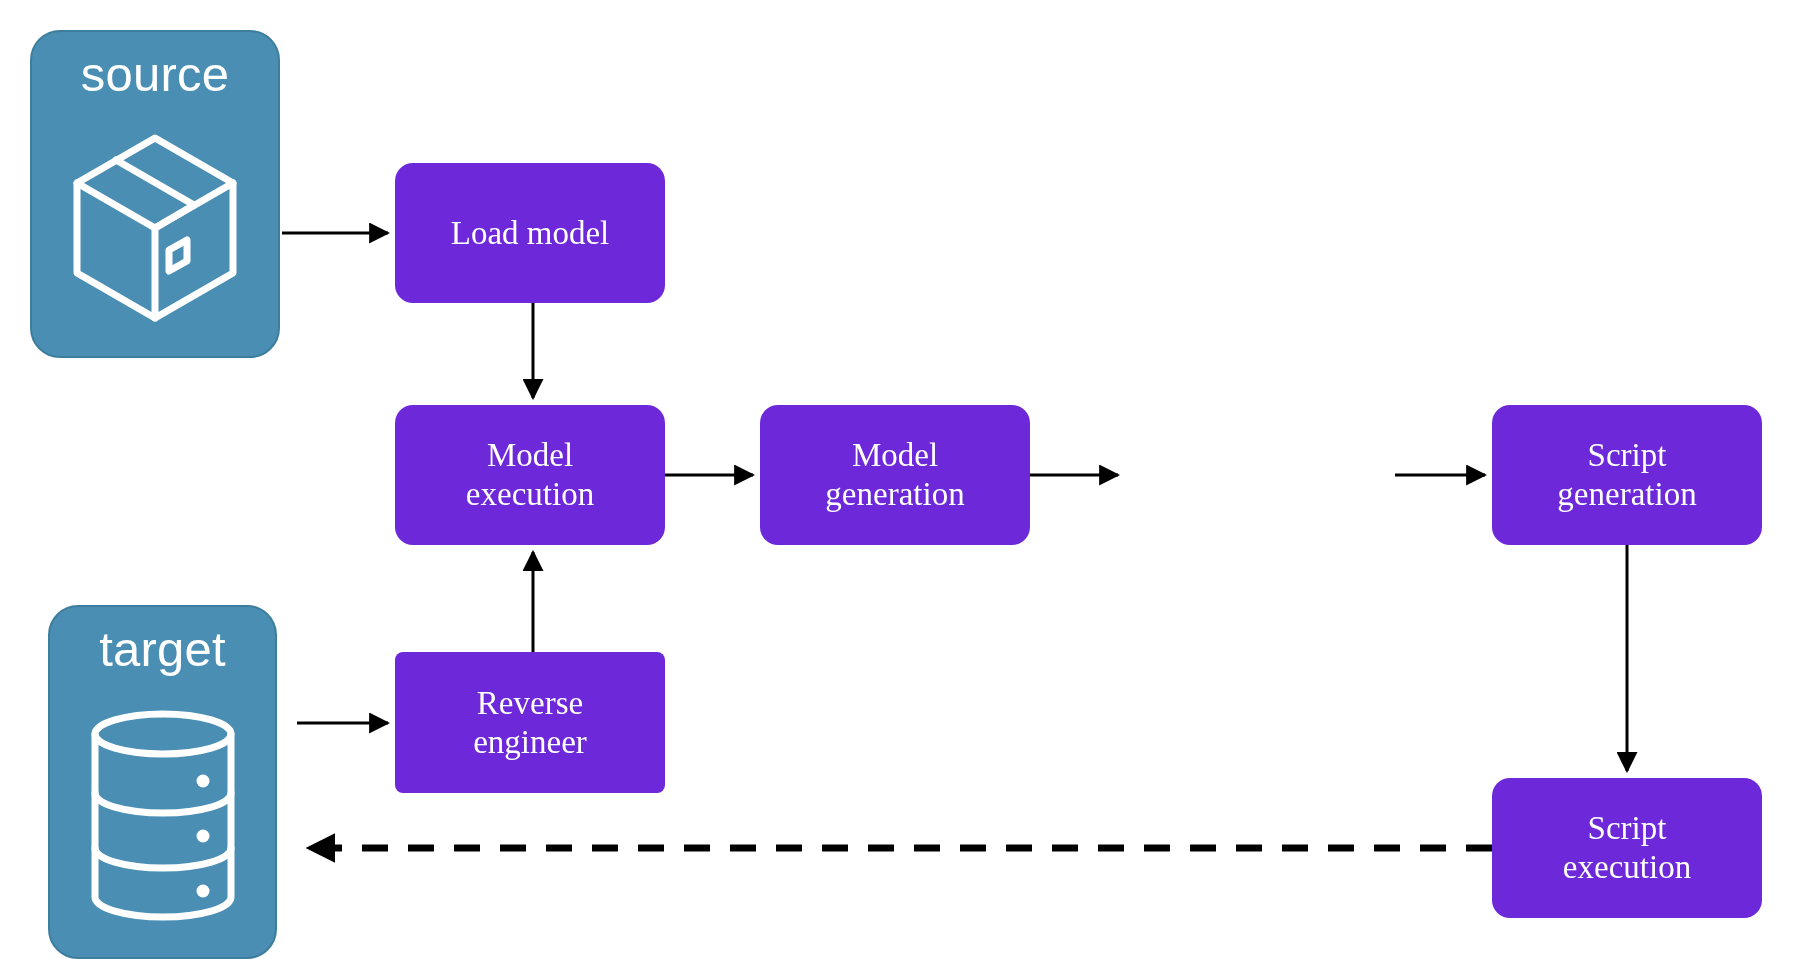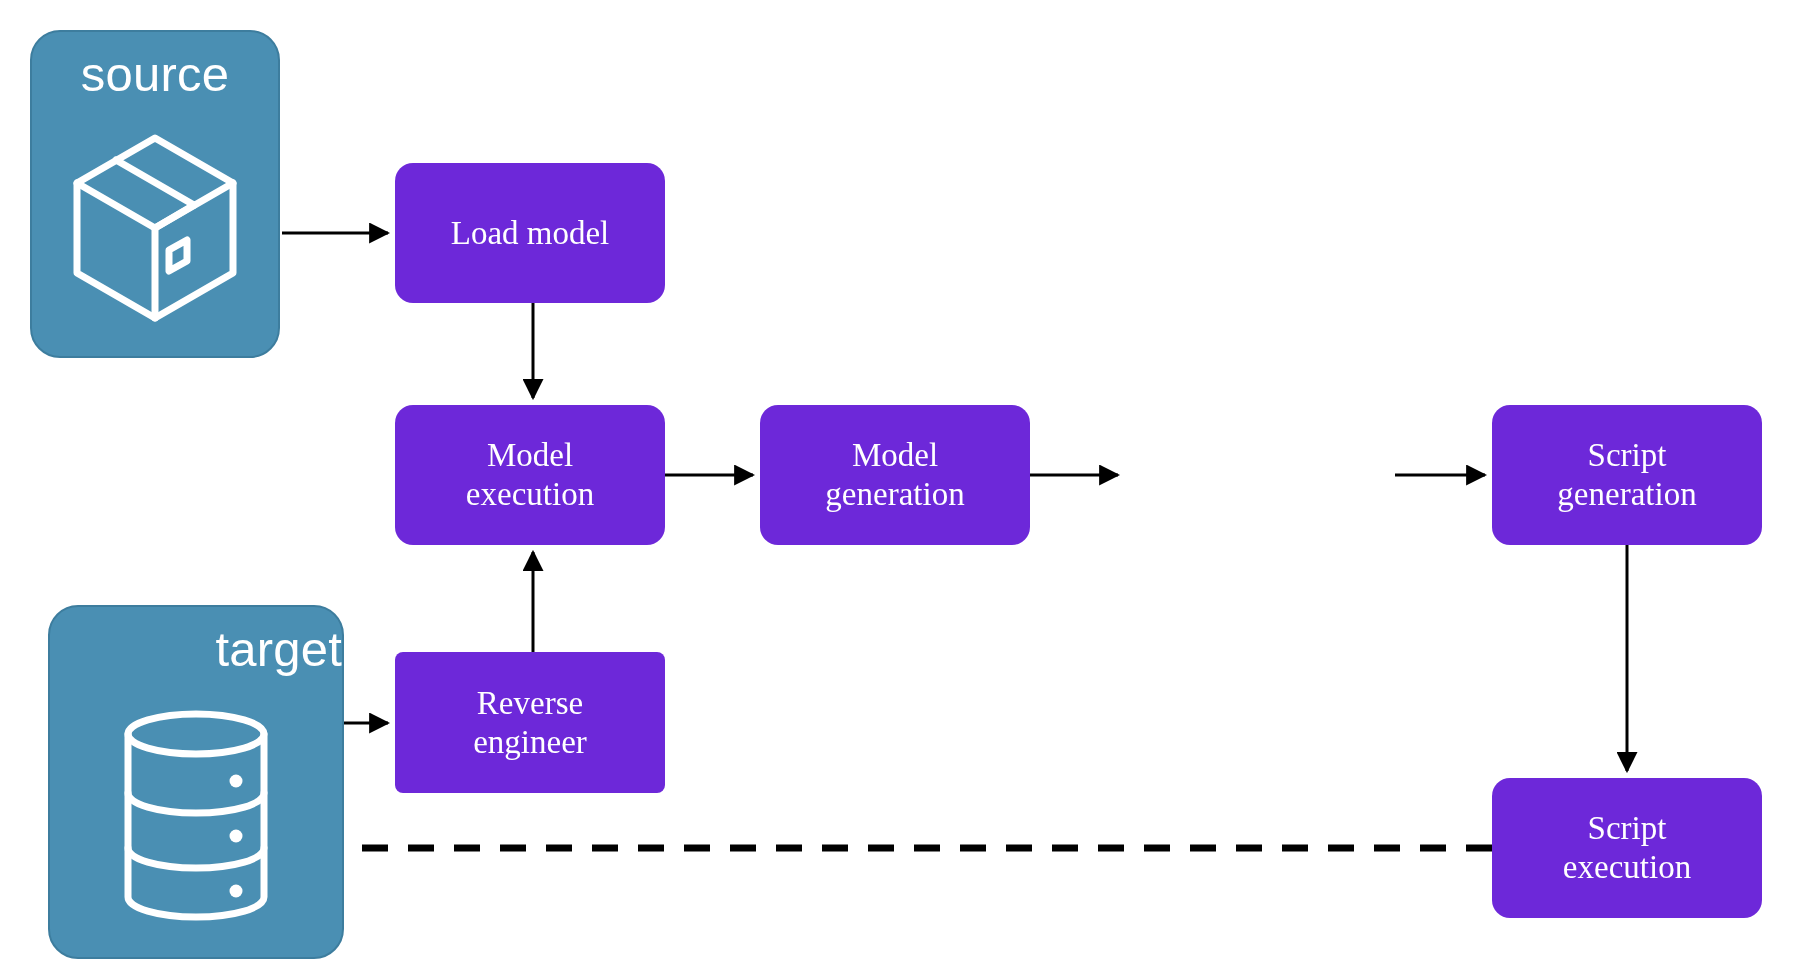--- a/index.html
+++ b/index.html
@@ -118,21 +118,21 @@
         <path d="M90 100 L90 190"></path>
 
         <path d="M51 32 L129 77"></path>
         <path d="M90 100 L129 77"></path>
 
         <path d="M104 122 L122 112 L122 133 L104 143 Z"></path>
       </svg>
     </div>
   </div>
 
-  <div class="node endpoint" style="left:48px; top:605px; width:296px; height:354px;align-items:flex-end;">
+  <div class="node endpoint" style="left:48px; top:605px; width:229px; height:354px;">
     <div class="ep-label">target</div>
     <div class="ep-icon">
       <svg width="160" height="215" viewBox="0 0 160 215" fill="none" stroke="#ffffff" stroke-width="7" stroke-linejoin="round" stroke-linecap="round">
 
         <path d="M12 26 L12 189 C12 200 42 209 80 209 C118 209 148 200 148 189 L148 26"></path>
 
         <ellipse cx="80" cy="26" rx="68" ry="20"></ellipse>
 
         <path d="M12 85 C12 96 42 105 80 105 C118 105 148 96 148 85"></path>
 

